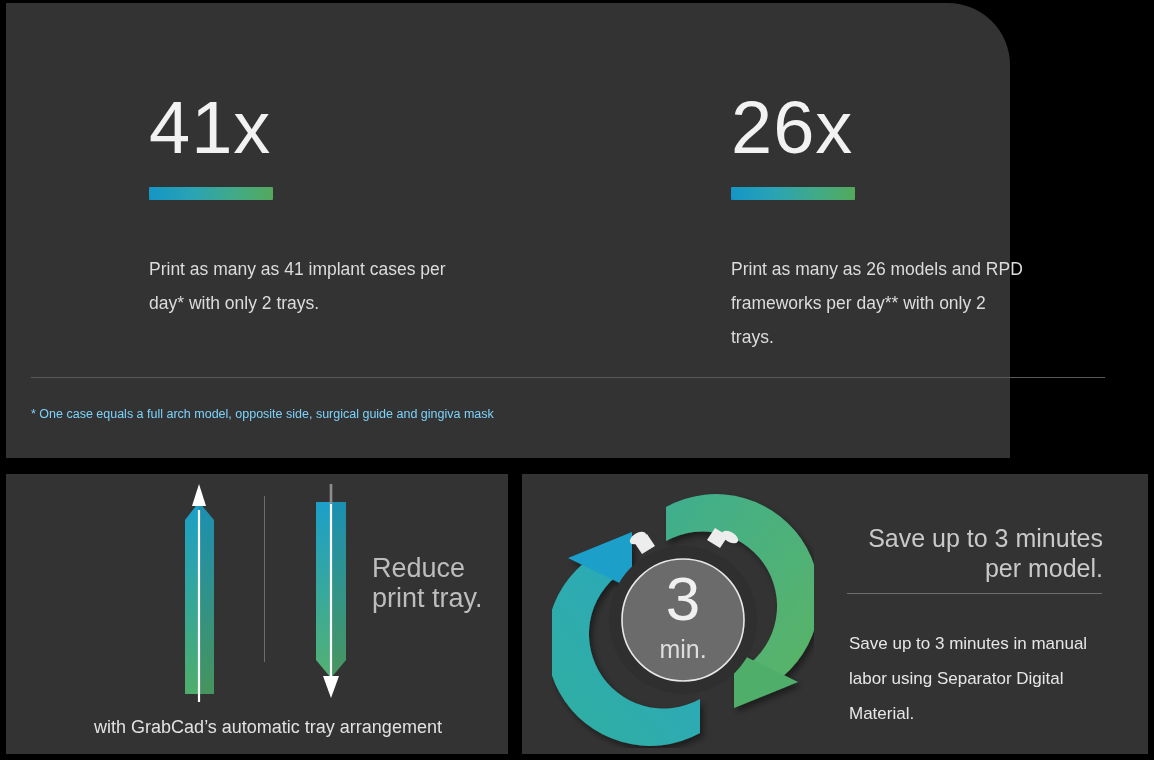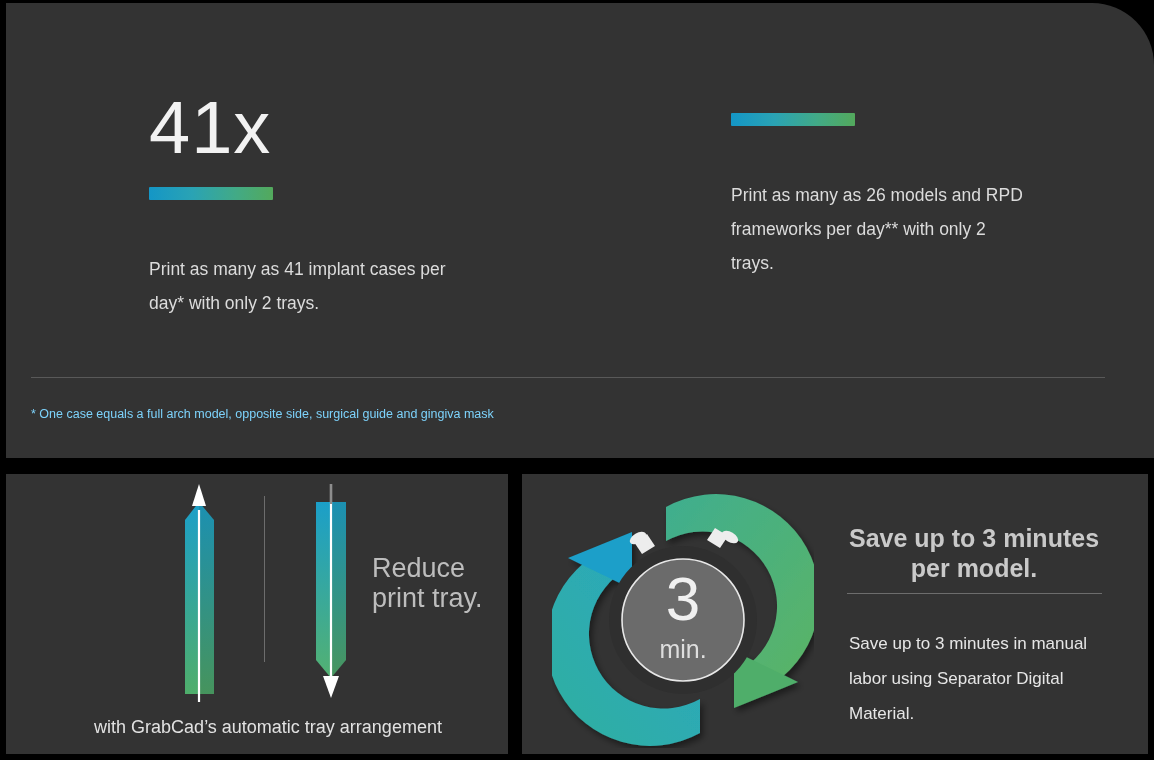--- a/index.html
+++ b/index.html
@@ -6,21 +6,21 @@
   html, body {
     width:1154px; height:760px;
     background:#000;
     font-family:"Liberation Sans", sans-serif;
     overflow:hidden;
   }
   #stage { position:relative; width:1154px; height:760px; background:#000; }
 
   
   .panel-top{
-    position:absolute; left:6px; top:3px; width:1148px; height:455px;
+    position:absolute; left:6px; top:3px; width:1004px; height:455px;
     background:#333333;
     border-top-right-radius:62px;
   }
   .stat{ position:absolute; }
   .stat .big{
     font-size:74px; font-weight:300; color:#f2f2f2;
     letter-spacing:1px; line-height:1; font-family:"Liberation Sans", sans-serif;
   }
   .stat .bar{
     height:13px; border-radius:1px; margin-top:22px;
@@ -57,21 +57,21 @@
     font-size:18px; color:#e2e2e2;padding-left:16px;
   }
 
   
   .panel-br{
     position:absolute; left:522px; top:474px; width:626px; height:280px;
     background:#333333;
   }
   .br-head{
     position:absolute; left:845px; top:523px; width:258px;
-    text-align:center; font-size:25px; font-weight:700; color:#c9c9c9;
+    text-align:right; font-size:25px; font-weight:400; color:#c9c9c9;
     line-height:30px;
   }
   .br-rule{
     position:absolute; left:847px; top:593px; width:255px; height:1px;
     background:#6d6d6d;
   }
   .br-body{
     position:absolute; left:849px; top:626px; width:262px;
     font-size:17px; color:#e6e6e6; line-height:35px;
   }
@@ -86,20 +86,21 @@
 
   <div class="panel-top">
 
     <div class="stat" style="left:143px; top:88px; width:420px;">
       <div class="big">41x</div>
       <div class="bar" style="width:124px;"></div>
       <div class="desc" style="width:330px;">Print as many as 41 implant cases per day*  with only 2 trays.</div>
     </div>
 
     <div class="stat" style="left:725px; top:88px; width:400px;">
+      <div class="big">26x</div>
       <div class="bar" style="width:124px;"></div>
       <div class="desc" style="width:295px;">Print as many as 26 models and RPD frameworks per day** with only 2 trays.</div>
     </div>
 
     <div class="divider-h"></div>
 
     <div class="footnotes">
       <div>* One case equals a full arch model, opposite side, surgical guide and gingiva mask</div>
     </div>
   </div>

